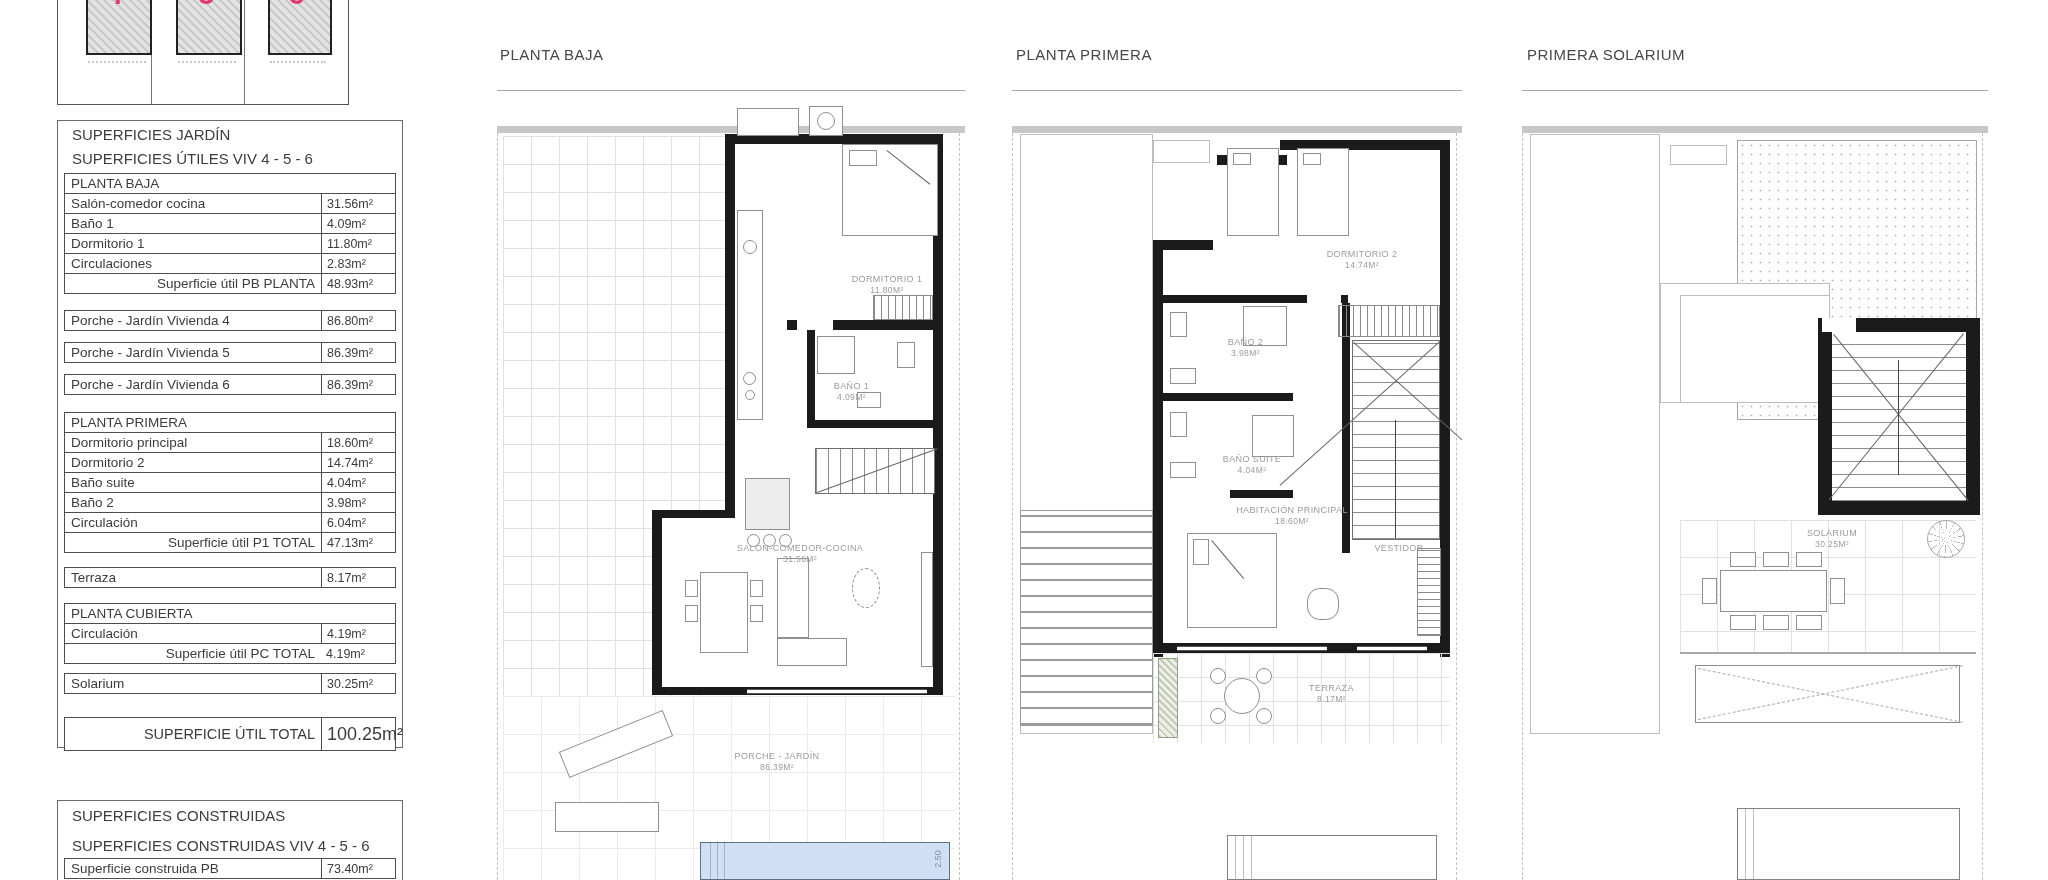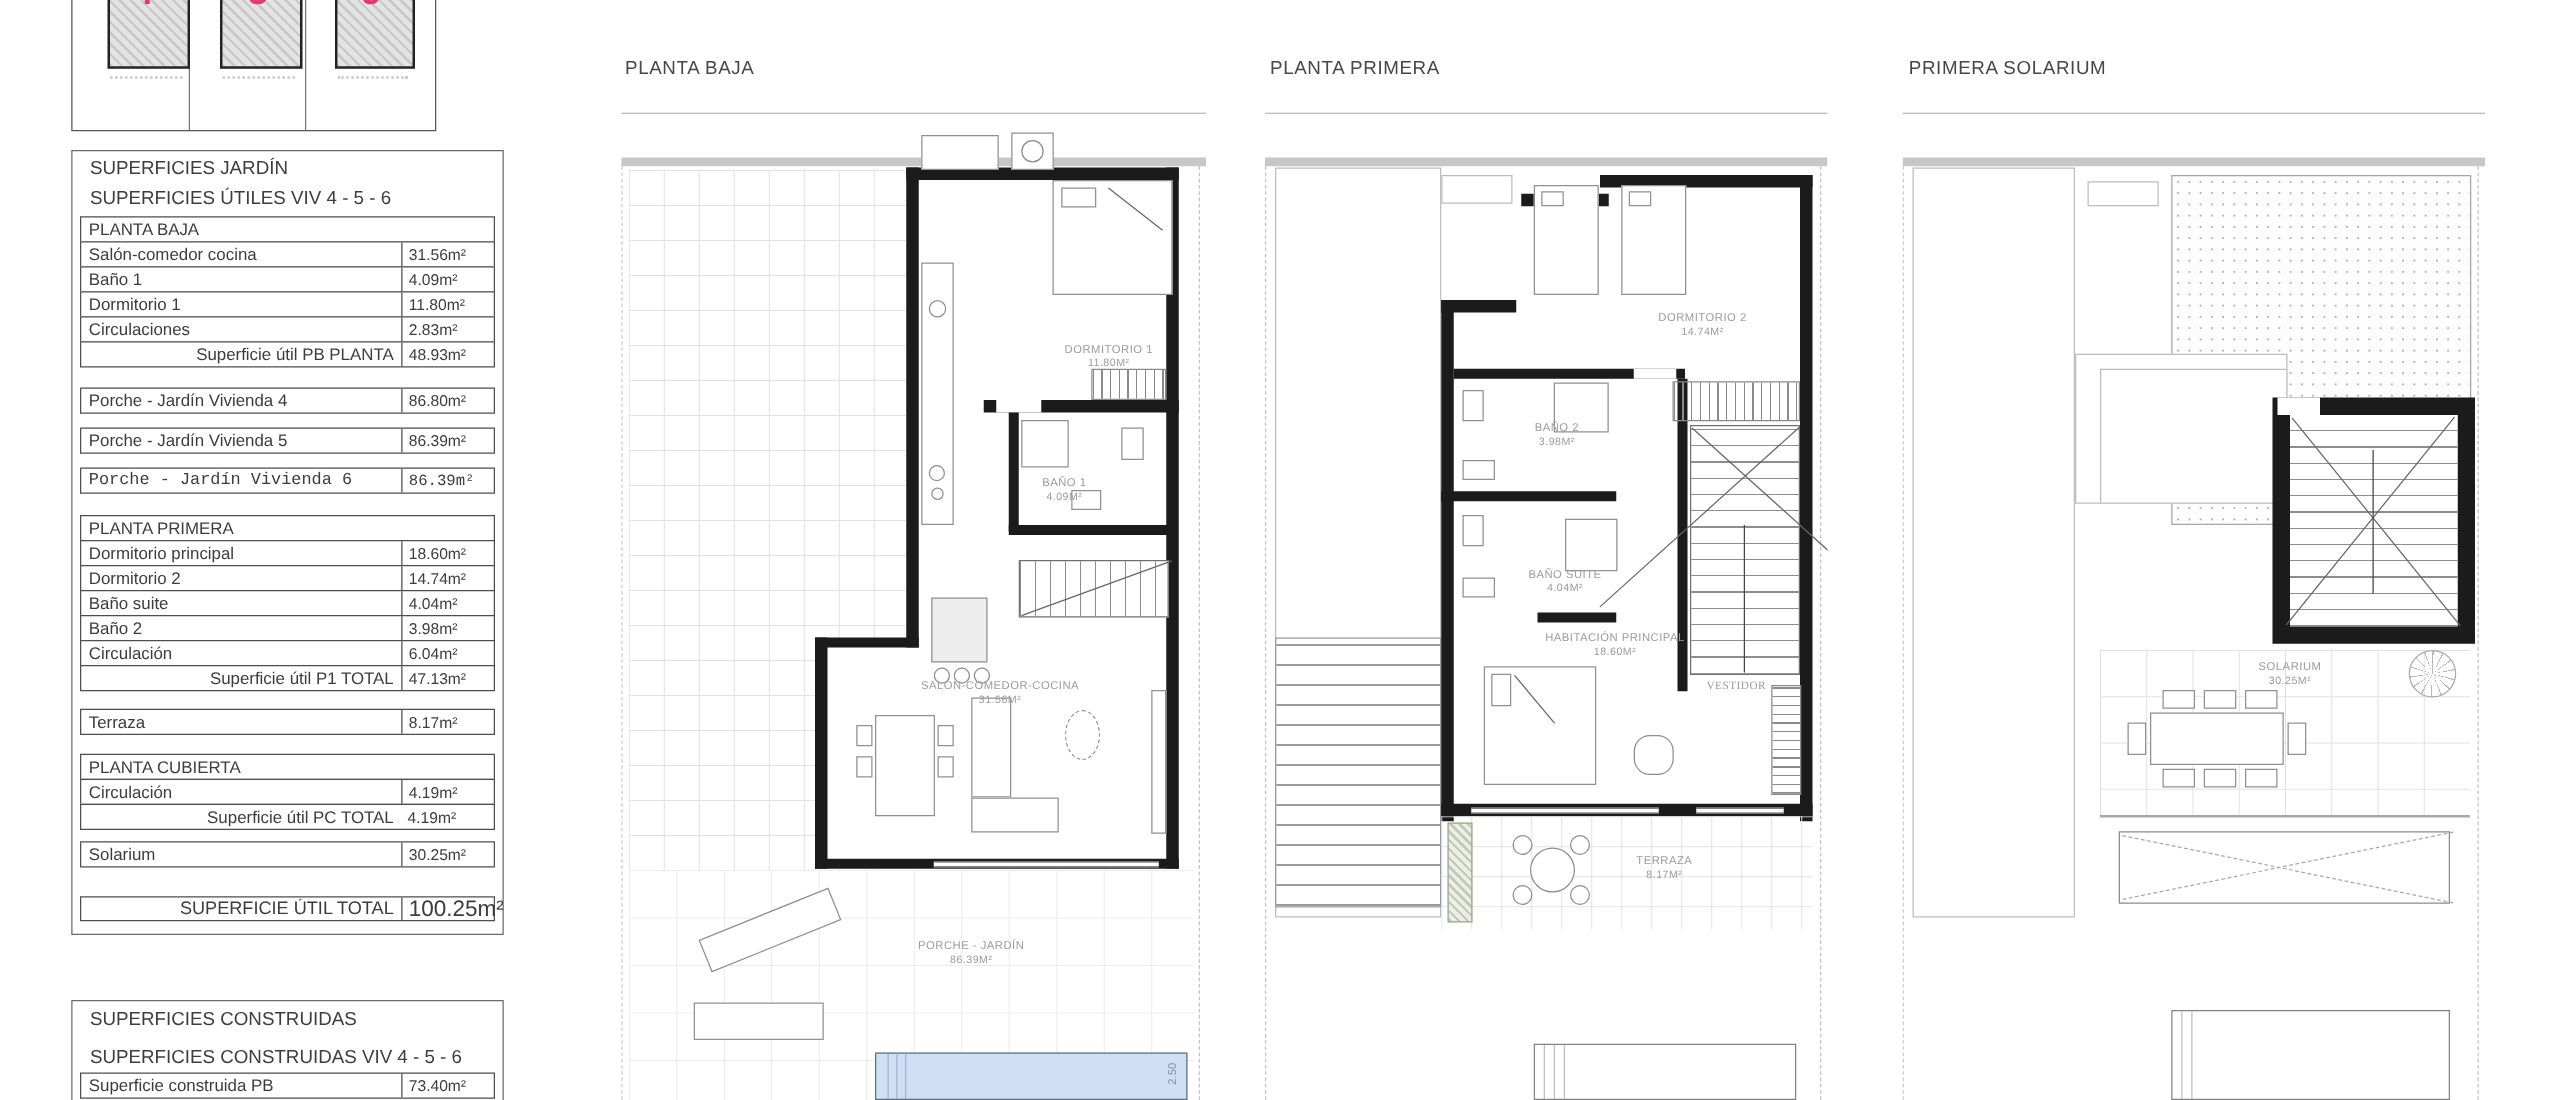--- a/index.html
+++ b/index.html
@@ -16,21 +16,21 @@
   .panel{position:absolute;border:1px solid #6a6a6a;background:#fff;box-sizing:border-box;}
   .ptitle{position:absolute;left:14px;font-size:15px;color:#3d3d3d;white-space:nowrap;}
   .tbl{position:absolute;left:6px;right:6px;}
   .trow{display:flex;box-sizing:border-box;height:21px;border:1px solid #4d4d4d;
         margin-top:-1px;background:#fff;align-items:center;font-size:13.5px;}
   .trow:first-child{margin-top:0;}
   .tlabel{flex:1;padding:0 6px;white-space:nowrap;overflow:hidden;}
   .tvalue{width:74px;border-left:1px solid #4d4d4d;padding:0 5px;box-sizing:border-box;
           font-size:12.5px;align-self:stretch;display:flex;align-items:center;}
   .total .tlabel{text-align:right;}
-  .grand{height:20px;font-size:14.5px;}
+  .grand{height:34px;font-size:14.5px;}
   
   .plan{position:absolute;overflow:hidden;}
   .plantitle{position:absolute;font-size:15px;color:#474747;letter-spacing:.5px;white-space:nowrap;}
   .edge{position:absolute;background:#a8a8a8;}
   .graybar{position:absolute;background:#c7c7c7;}
   .dashv{position:absolute;width:0;border-left:1px dashed #c2c2c2;}
   .wall{position:absolute;background:#1b1b1b;}
   .white{position:absolute;background:#fff;}
   .thin{position:absolute;border:1px solid #9a9a9a;background:#fff;box-sizing:border-box;}
   .thinl{position:absolute;border:1px solid #bdbdbd;background:#fff;box-sizing:border-box;}
@@ -124,21 +124,21 @@
           <div class="tlabel">Porche - Jardín Vivienda 4</div>
           <div class="tvalue">86.80m²</div>
         </div>
     </div>
     <div class="tbl" style="top:221px;">
       <div class="trow">
           <div class="tlabel">Porche - Jardín Vivienda 5</div>
           <div class="tvalue">86.39m²</div>
         </div>
     </div>
-    <div class="tbl" style="top:253px;font-family:Liberation Mono, monospace;">
+    <div class="tbl" style="top:253px;">
       <div class="trow">
           <div class="tlabel">Porche - Jardín Vivienda 6</div>
           <div class="tvalue">86.39m²</div>
         </div>
     </div>
 
     <div class="tbl" style="top:291px;">
       <div class="trow">
           <div class="tlabel">PLANTA PRIMERA</div>
         </div>
@@ -372,21 +372,21 @@
       <span class="area">3.98m²</span>
     </div>
     <div class="lbl" style="left:190px;top:363px;width:100px;">
       <span>BAÑO SUITE</span>
       <span class="area">4.04m²</span>
     </div>
     <div class="lbl" style="left:200px;top:414px;width:160px;">
       <span>HABITACIÓN PRINCIPAL</span>
       <span class="area">18.60m²</span>
     </div>
-    <div class="lbl" style="left:342px;top:452px;width:70px;font-family:Liberation Serif, serif;">
+    <div class="lbl" style="left:352px;top:452px;width:70px;">
       <span>VESTIDOR</span>
     </div>
     <div class="lbl" style="left:262px;top:592px;width:115px;">
       <span>TERRAZA</span>
       <span class="area">8.17m²</span>
     </div>
   </div>
 
   <div class="plan" style="left:1522px;top:90px;width:466px;height:790px;">
     <div class="edge" style="left:0;top:0;width:466px;height:1px;"></div>

